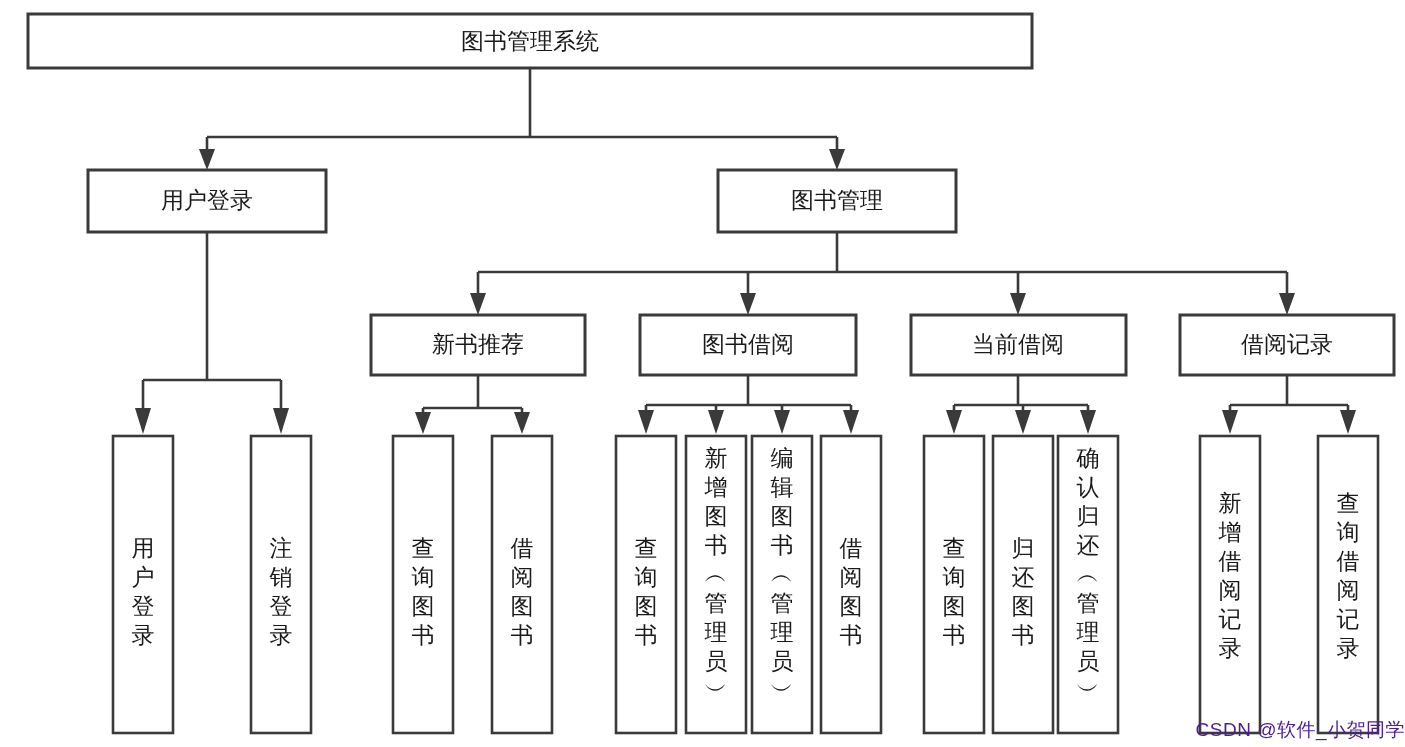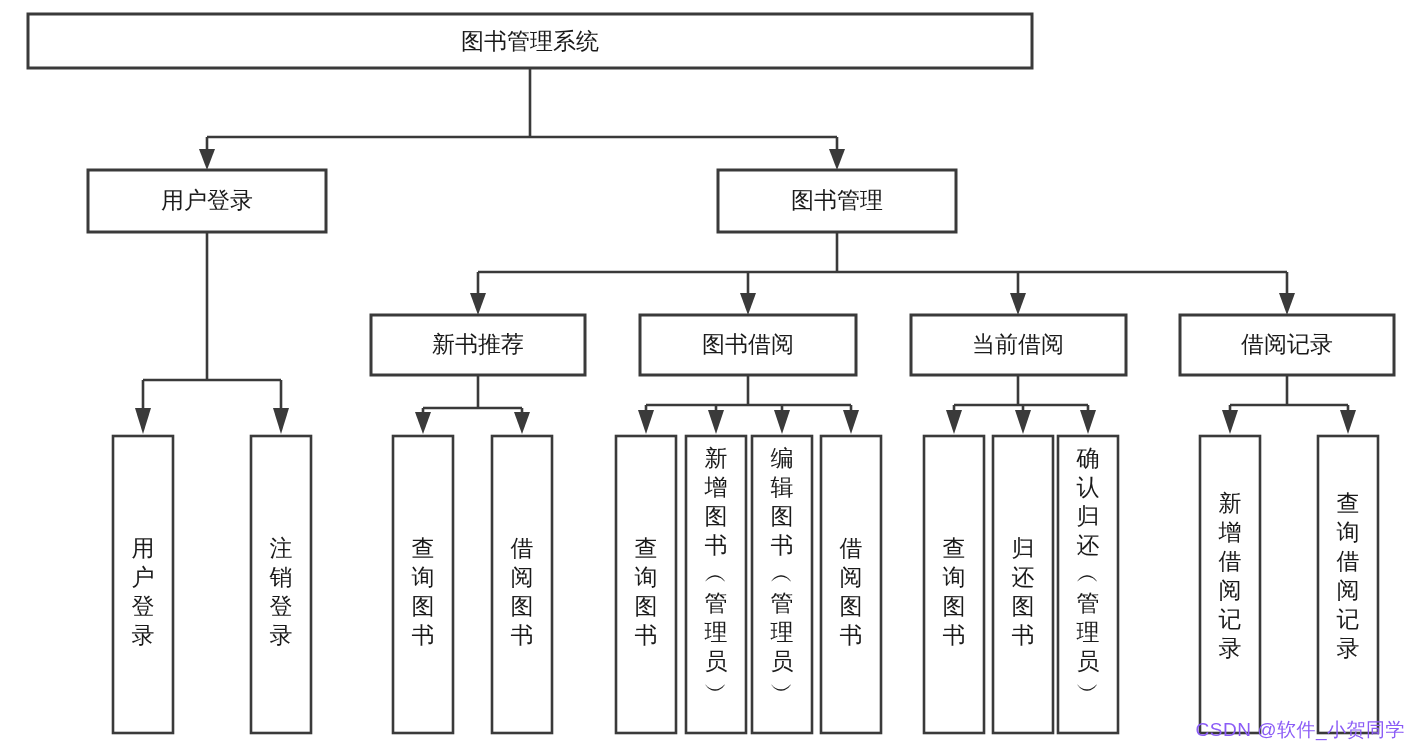--- a/index.html
+++ b/index.html
@@ -58,21 +58,21 @@
     font-size: 23px;
     fill: #1a1a1a;
     text-anchor: middle;
   }
   .watermark {
     position: absolute;
     right: 8px;
     bottom: 4px;
     font-family: "Liberation Sans", "DejaVu Sans", sans-serif;
     font-size: 19px;
-    color: #8b5cf6;
+    color: #4c1d95;
     letter-spacing: 0.5px;
     white-space: nowrap;
     user-select: none;
     margin-top: 44px;
   }
 </style>
 </head>
 <body>
 
 <div id="diagram-root">

